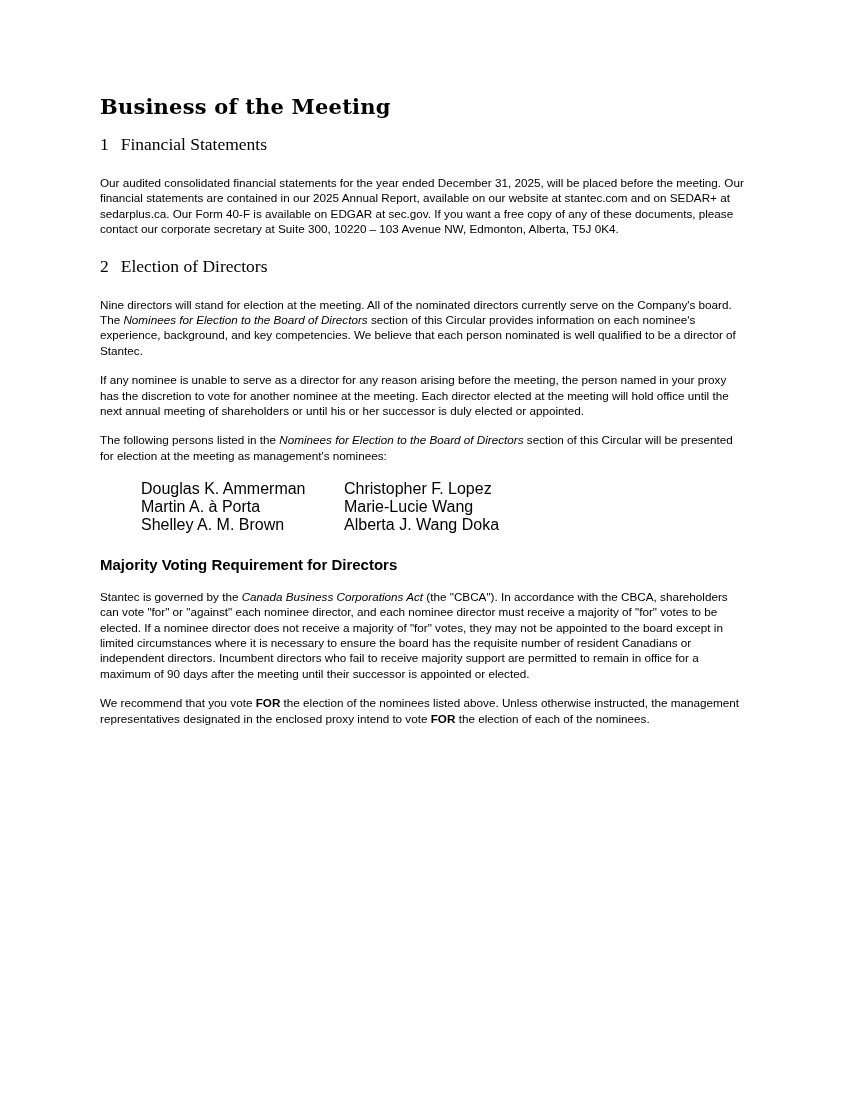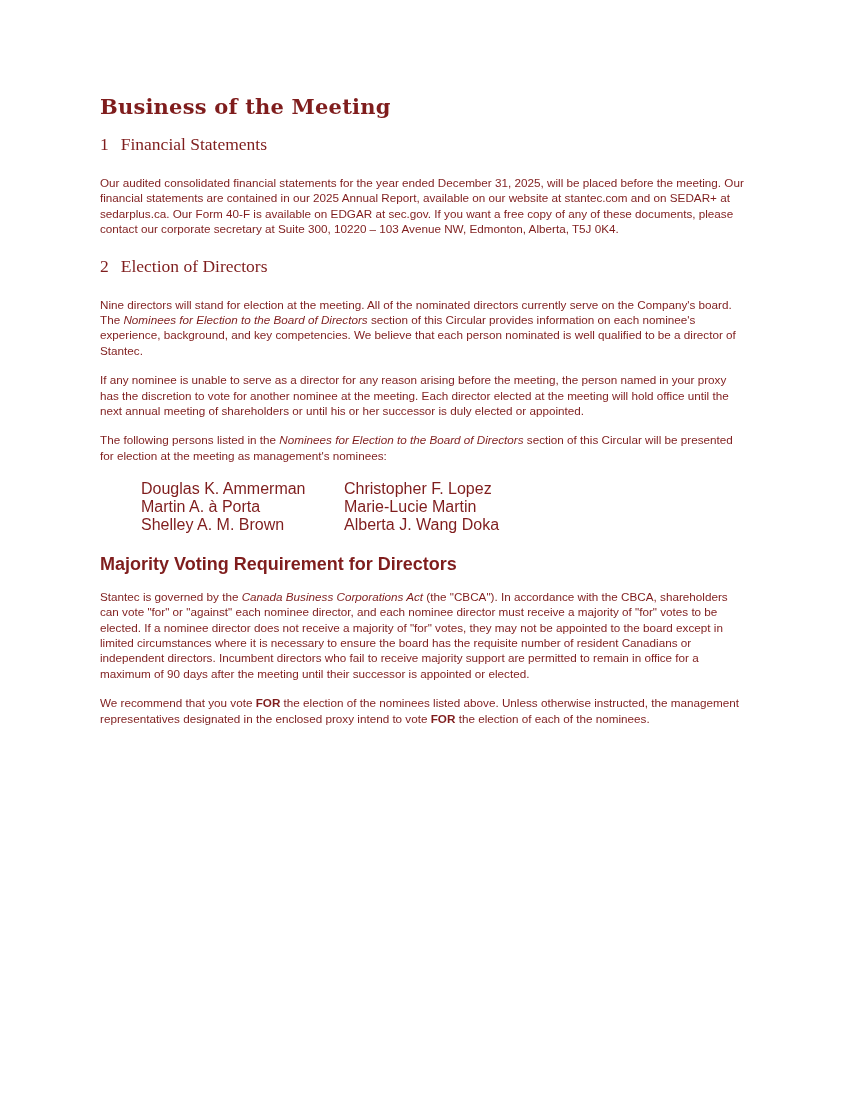--- a/index.html
+++ b/index.html
@@ -7,21 +7,21 @@
     padding: 0;
     background: #ffffff;
   }
   .page {
     position: relative;
     width: 850px;
     height: 1100px;
     background: #ffffff;
     overflow: hidden;
     font-family: "Liberation Sans", sans-serif;
-    color: #7f1d1d;
+    color: #000000;
   }
   .content {
     position: absolute;
     left: 100px;
     top: 94px;
     width: 648px;
   }
   .doc-title {
     font-family: "DejaVu Serif", "Liberation Serif", serif;
     font-weight: bold;
@@ -60,21 +60,21 @@
     margin: 17px 0 23px 41px;
     font-size: 16px;
   }
   .nominee-col {
     width: 203px;
   }
   .nominee-col .nominee {
     line-height: 18px;
   }
   .subheading {
-    font-size: 18px;
+    font-size: 15px;
     line-height: 15.4px;
     font-weight: bold;
     margin: 0;
   }
   .para.tight {
     margin-top: 16px;
   }
   .footer {
     position: absolute;
     left: 100px;
@@ -122,21 +122,21 @@
     <p class="para"><span>The following persons listed in the </span><em>Nominees for Election to the Board of Directors</em><span> section of this Circular will be presented for election at the meeting as management's nominees:</span></p>
 
     <div class="nominees">
       <div class="nominee-col">
         <div class="nominee">Douglas K. Ammerman</div>
         <div class="nominee">Martin A. à Porta</div>
         <div class="nominee">Shelley A. M. Brown</div>
       </div>
       <div class="nominee-col">
         <div class="nominee">Christopher F. Lopez</div>
-        <div class="nominee">Marie-Lucie Martin</div>
+        <div class="nominee">Marie-Lucie Wang</div>
         <div class="nominee">Alberta J. Wang Doka</div>
       </div>
     </div>
 
     <h3 class="subheading">Majority Voting Requirement for Directors</h3>
 
     <p class="para tight"><span>Stantec is governed by the </span><em>Canada Business Corporations Act</em><span> (the "CBCA"). In accordance with the CBCA, shareholders can vote "for" or "against" each nominee director, and each nominee director must receive a majority of "for" votes to be elected. If a nominee director does not receive a majority of "for" votes, they may not be appointed to the board except in limited circumstances where it is necessary to ensure the board has the requisite number of resident Canadians or independent directors. Incumbent directors who fail to receive majority support are permitted to remain in office for a maximum of 90 days after the meeting until their successor is appointed or elected.</span></p>
 
     <p class="para"><span>We recommend that you vote </span><strong>FOR</strong><span> the election of the nominees listed above. Unless otherwise instructed, the management representatives designated in the enclosed proxy intend to vote </span><strong>FOR</strong><span> the election of each of the nominees.</span></p>
 

